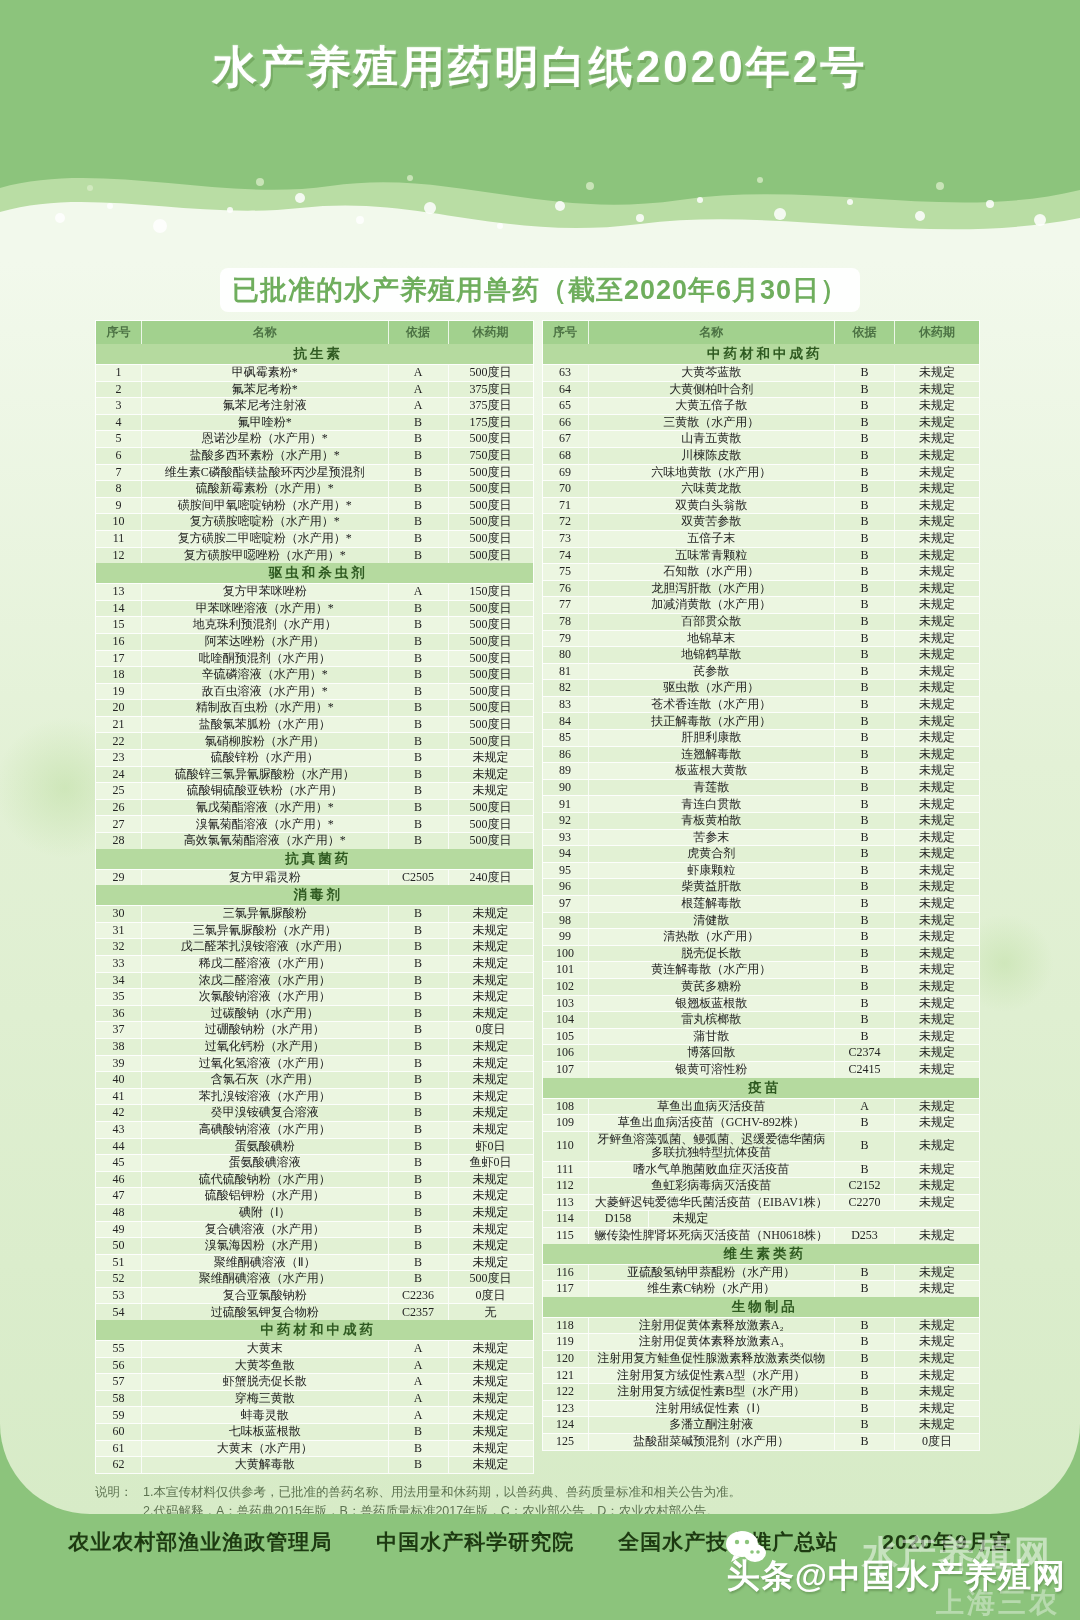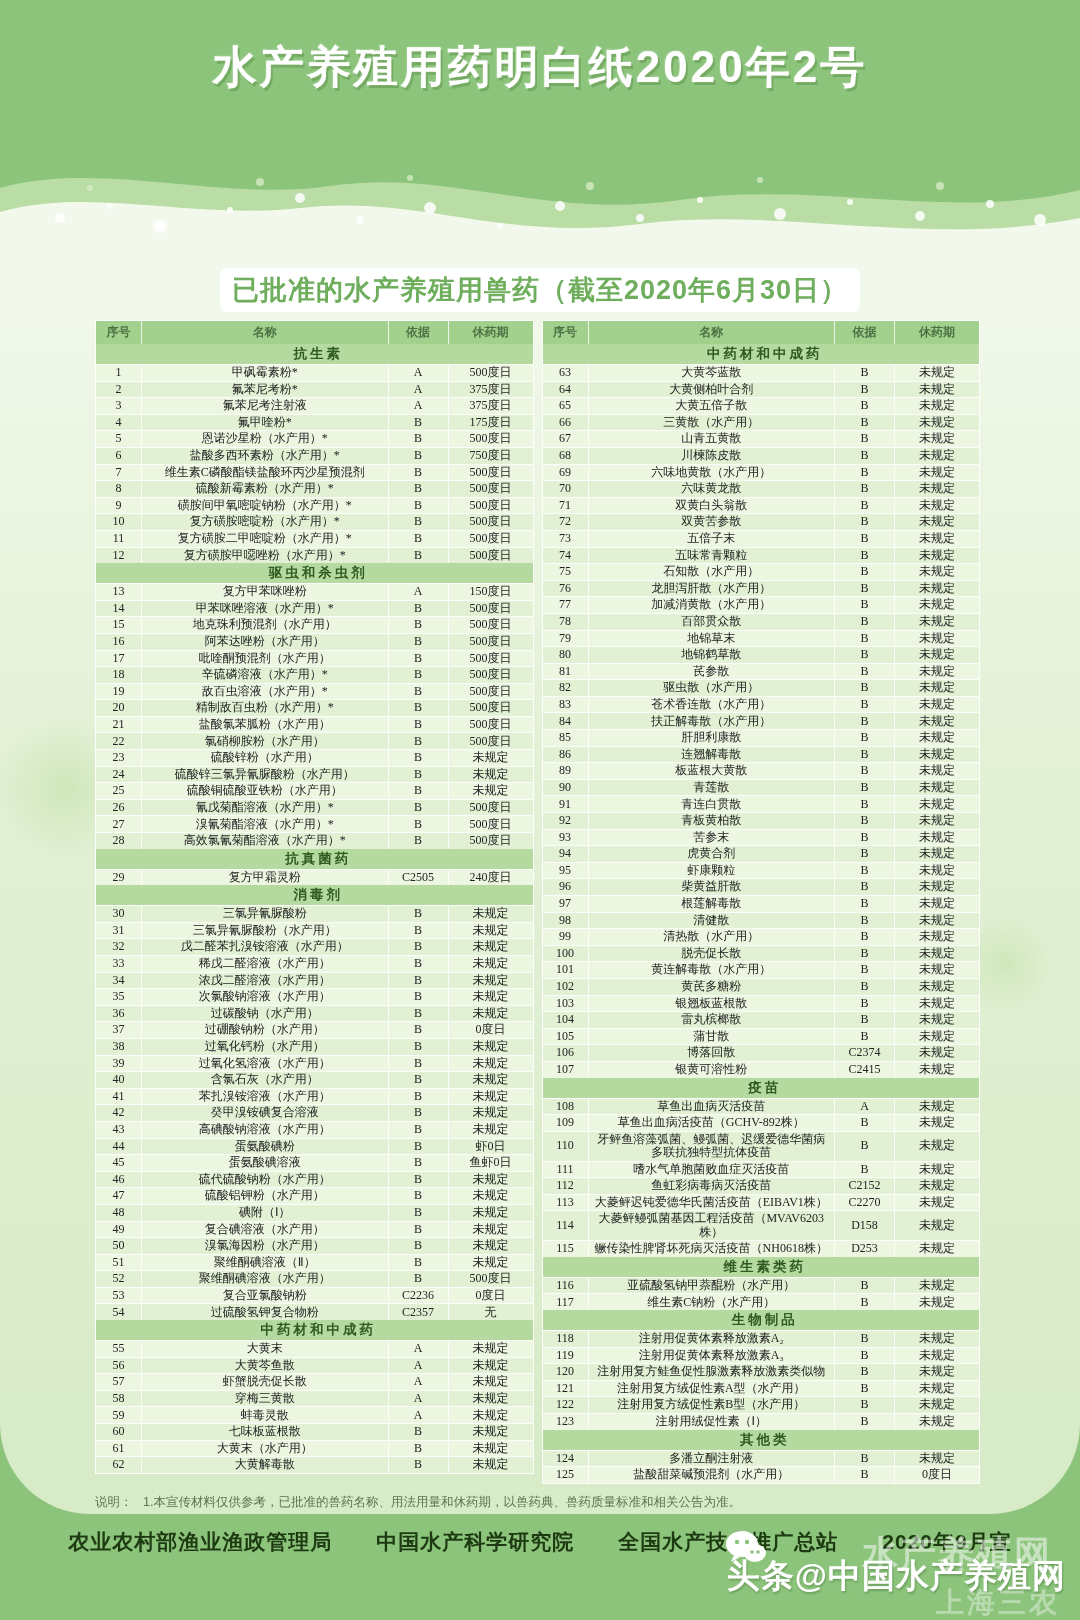--- a/index.html
+++ b/index.html
@@ -803,21 +803,20 @@
             <span class="c c-period">未规定</span>
           </div>
           <div class="trow">
             <span class="c c-no">113</span>
             <span class="c c-name">大菱鲆迟钝爱德华氏菌活疫苗（EIBAV1株）</span>
             <span class="c c-basis">C2270</span>
             <span class="c c-period">未规定</span>
           </div>
           <div class="trow alt">
             <span class="c c-no">114</span>
-            <span class="c c-name">大菱鲆鳗弧菌基因工程活疫苗（MVAV6203株）</span>
             <span class="c c-basis">D158</span>
             <span class="c c-period">未规定</span>
           </div>
           <div class="trow">
             <span class="c c-no">115</span>
             <span class="c c-name">鳜传染性脾肾坏死病灭活疫苗（NH0618株）</span>
             <span class="c c-basis">D253</span>
             <span class="c c-period">未规定</span>
           </div>
           <div class="cat">维生素类药</div>
@@ -863,21 +862,20 @@
             <span class="c c-name">注射用复方绒促性素B型（水产用）</span>
             <span class="c c-basis">B</span>
             <span class="c c-period">未规定</span>
           </div>
           <div class="trow">
             <span class="c c-no">123</span>
             <span class="c c-name">注射用绒促性素（Ⅰ）</span>
             <span class="c c-basis">B</span>
             <span class="c c-period">未规定</span>
           </div>
-          <div class="cat">其他类</div>
           <div class="trow alt">
             <span class="c c-no">124</span>
             <span class="c c-name">多潘立酮注射液</span>
             <span class="c c-basis">B</span>
             <span class="c c-period">未规定</span>
           </div>
           <div class="trow">
             <span class="c c-no">125</span>
             <span class="c c-name">盐酸甜菜碱预混剂（水产用）</span>
             <span class="c c-basis">B</span>

